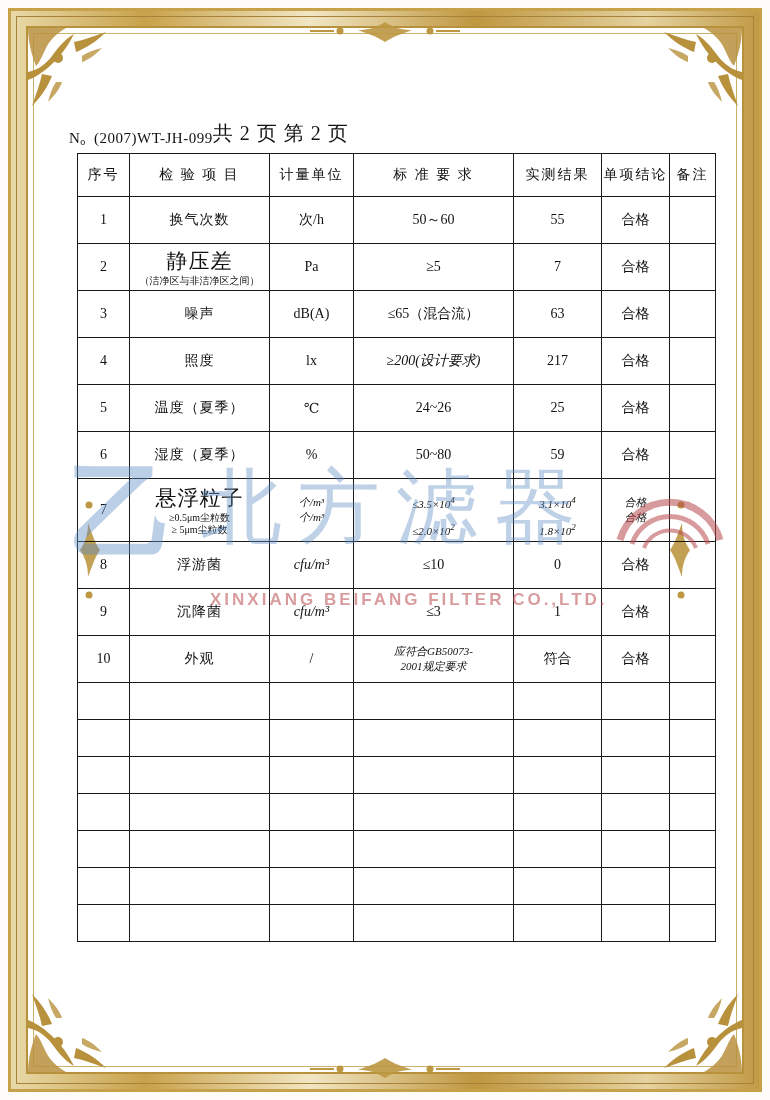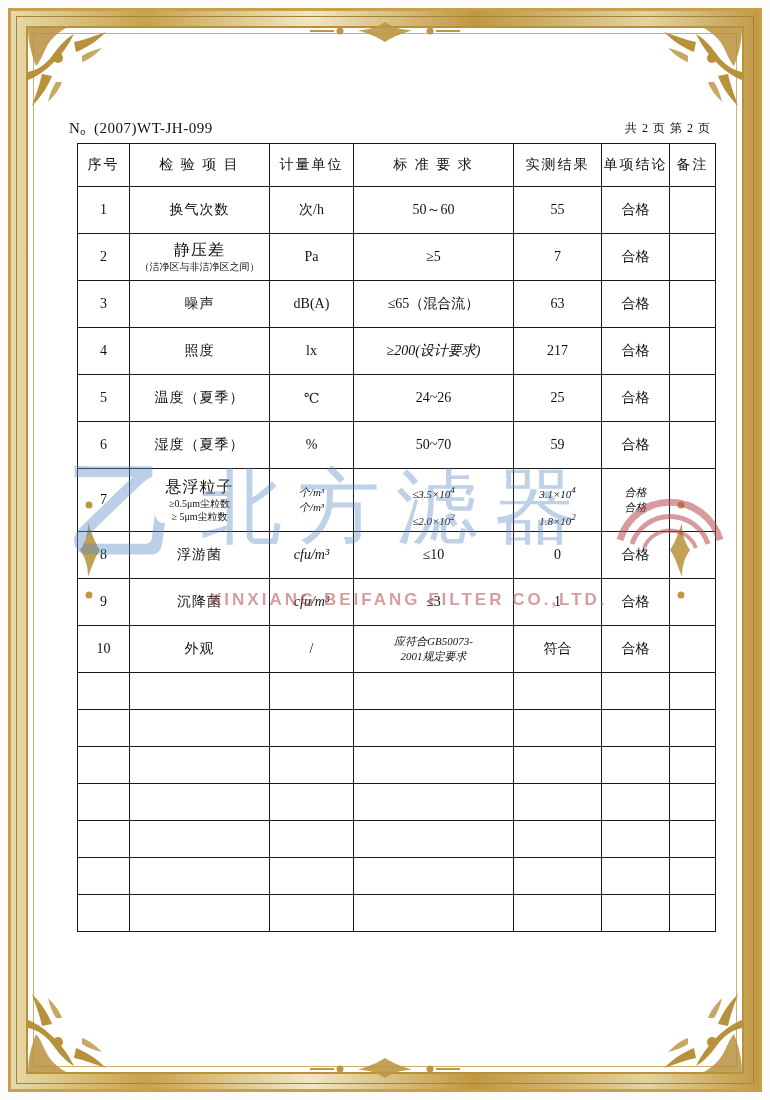--- a/index.html
+++ b/index.html
@@ -77,38 +77,38 @@
 
   
   .content {
     position: absolute;
     left: 55px;
     top: 120px;
     width: 660px;
   }
   .doc-header {
     display: flex;
-    justify-content: space-between;
+    justify-content: flex-start;
     align-items: flex-end;
     font-size: 15px;
     color: #111;
     padding: 0 4px 6px 14px;
   }
   .doc-no {
     letter-spacing: 0.5px;
   }
   .doc-no sub {
     font-size: 10px;
     vertical-align: baseline;
     position: relative;
     top: 2px;
     margin-right: 4px;
   }
   .doc-pages {
-    font-size: 12px;
+    font-size: 20px;
     letter-spacing: 1px;
   }
 
   table.report {
     border-collapse: collapse;
     width: 622px;
     margin-left: 22px;
     table-layout: fixed;
     background: transparent;
     border-radius: 29px;
@@ -128,21 +128,21 @@
   }
   .col-no      { width: 52px; }
   .col-item    { width: 140px; }
   .col-unit    { width: 84px; }
   .col-std     { width: 160px; }
   .col-res     { width: 88px; }
   .col-concl   { width: 68px; }
   .col-remark  { width: 46px; }
 
   td.tall { height: 46px; }
-  .item-main { font-size: 16px; letter-spacing: 1px; }
+  .item-main { font-size: 21px; letter-spacing: 1px; }
   .item-sub  { font-size: 10px; line-height: 1.25; letter-spacing: 0; color: #111; }
   .small     { font-size: 11px; font-style: italic; }
   .nowrap    { white-space: nowrap; margin-top: 12px; }
   sup { font-size: 9px; }
   sub { font-size: 9px; }
 
   .blank-note {
     letter-spacing: 8px;
     font-size: 15px;
   }
@@ -372,21 +372,21 @@
           <td>24~26</td>
           <td>25</td>
           <td>合格</td>
           <td></td>
         </tr>
 
         <tr>
           <td class="tall">6</td>
           <td class="item-main">湿度（夏季）</td>
           <td>%</td>
-          <td>50~70</td>
+          <td>50~80</td>
           <td>59</td>
           <td>合格</td>
           <td></td>
         </tr>
 
         <tr>
           <td style="height:62px">7</td>
           <td>
             <div class="item-main">悬浮粒子</div>
             <div class="item-sub">≥0.5μm尘粒数</div>

